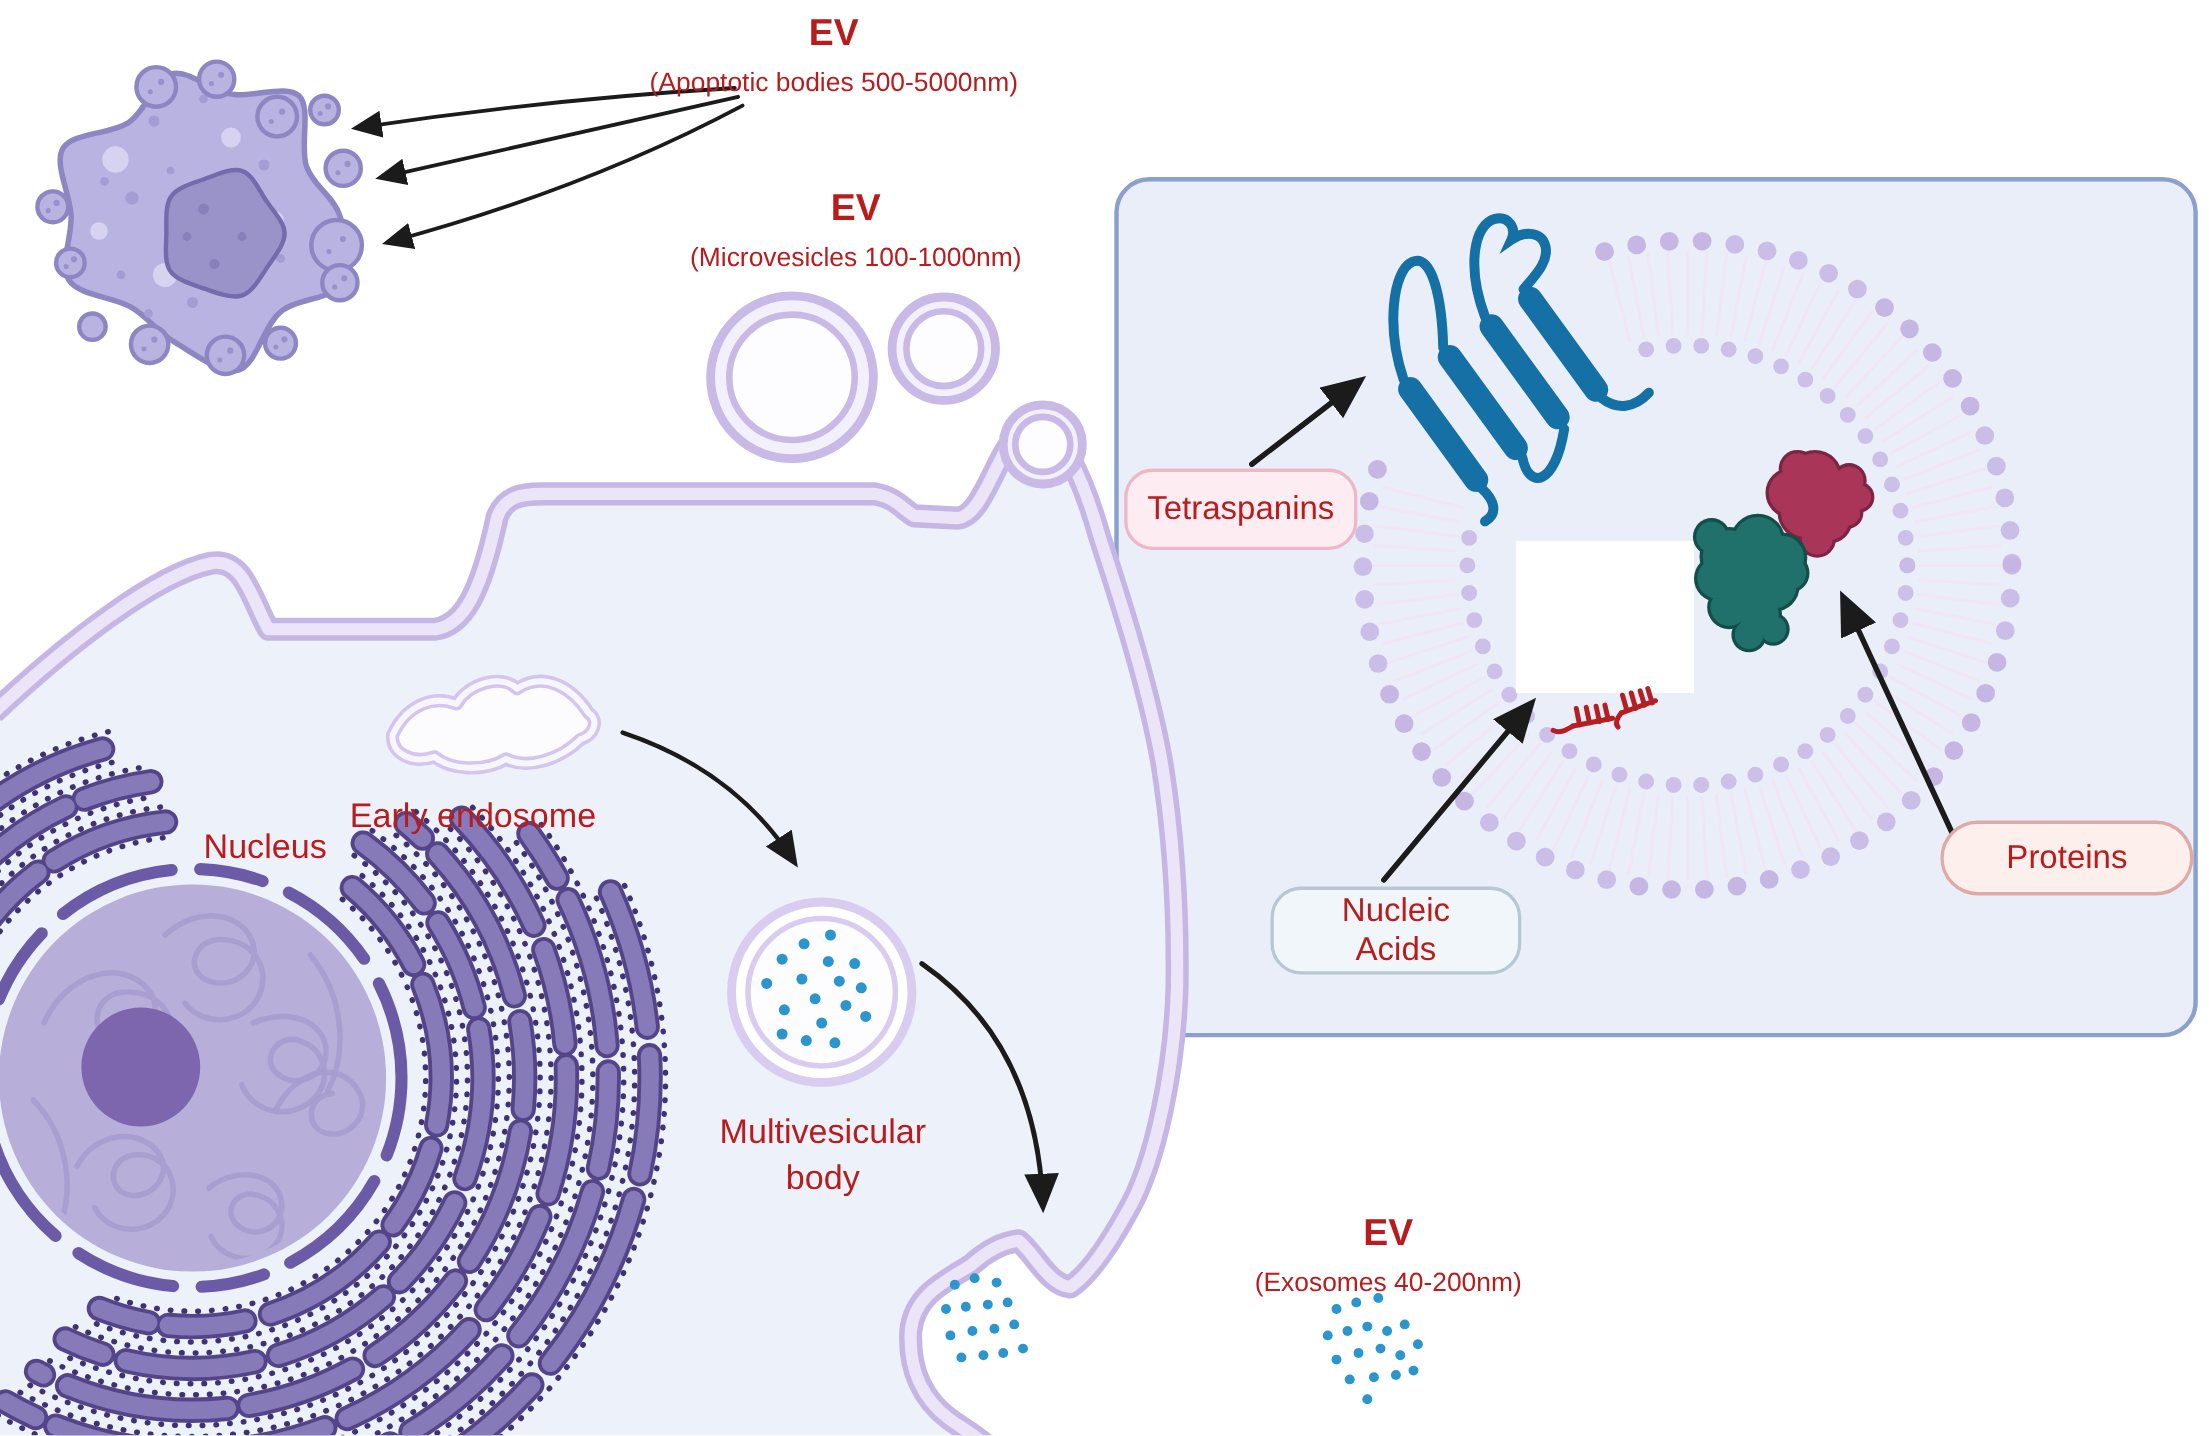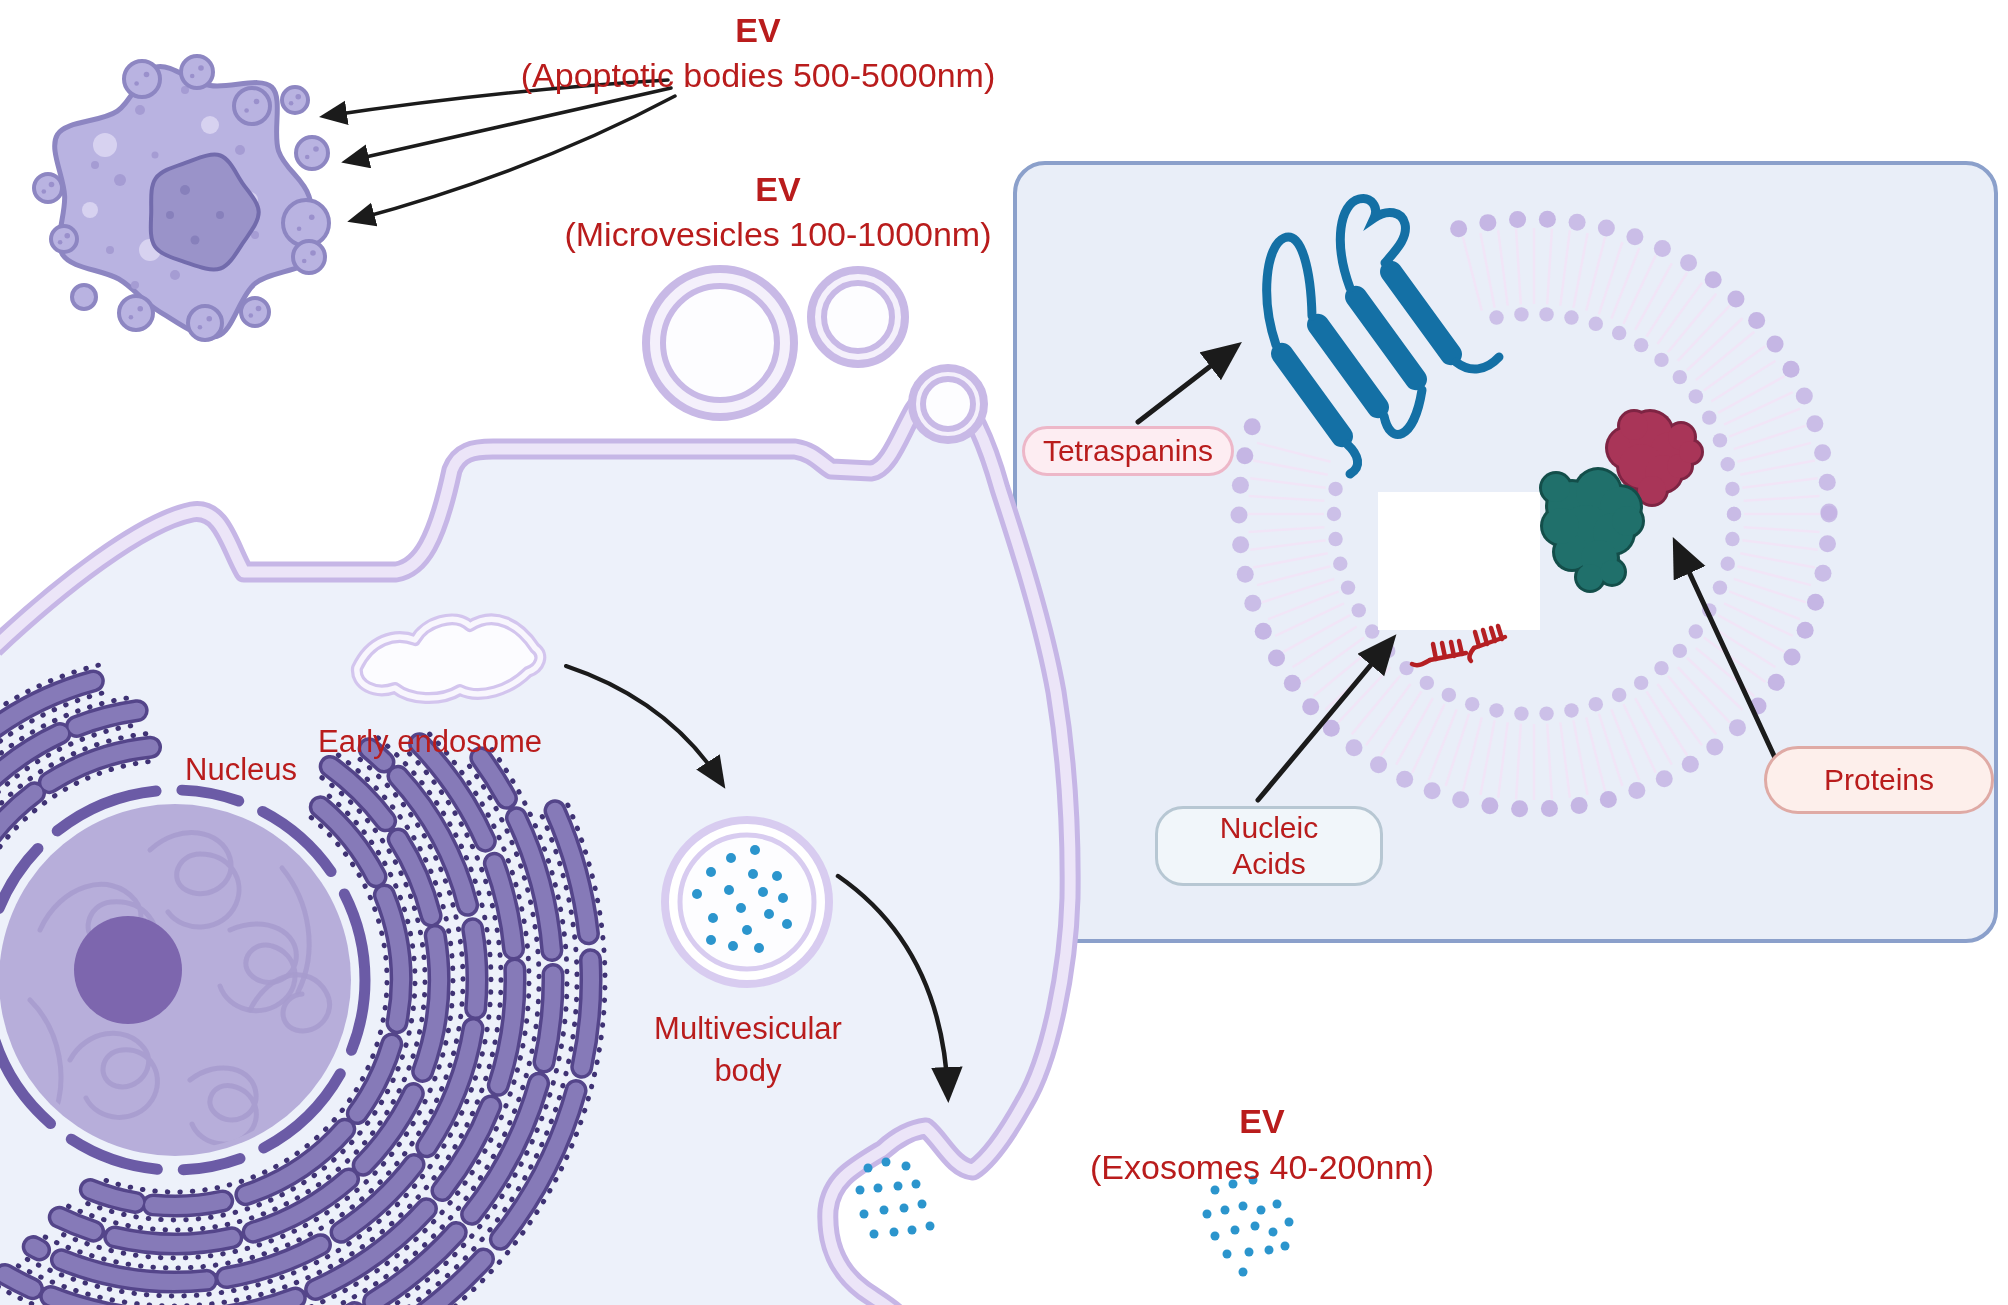--- a/index.html
+++ b/index.html
@@ -1,21 +1,21 @@
 <!DOCTYPE html>
 <html><head>
 <meta charset="utf-8">
 <style>
   html,body{margin:0;padding:0;background:#ffffff;}
   .stage{position:relative;width:2008px;height:1305px;background:#ffffff;overflow:hidden;
          font-family:"Liberation Sans",sans-serif;color:#b91c1c;}
   .stage svg{position:absolute;left:0;top:0;}
   .lbl{position:absolute;text-align:center;transform:translateX(-50%);white-space:nowrap;}
   .ev-title .l1{font-weight:bold;font-size:34px;line-height:45px;}
-  .ev-title .l2{font-size:34px;line-height:45px;}
+  .ev-title .l2{font-size:24px;line-height:45px;}
   .org-lbl{font-size:31px;line-height:42px;}
   .pill{position:absolute;display:flex;flex-direction:column;align-items:center;justify-content:center;
         font-size:30px;line-height:36px;text-align:center;box-sizing:border-box;}
 </style>
 </head>
 <body>
 
 <div class="stage">
 
   <svg id="fig" viewBox="0 0 2008 1305" width="2008" height="1305">
@@ -518,21 +518,21 @@
 
   <div class="lbl org-lbl" style="left:430px;top:721px;">Early endosome</div>
 
   <div class="lbl org-lbl" style="left:241px;top:749px;">Nucleus</div>
 
   <div class="lbl org-lbl" style="left:748px;top:1008px;">
     <div>Multivesicular</div>
     <div>body</div>
   </div>
 
-  <div class="pill" id="pillTetra" style="left: 1022px; top: 426px; width: 212px; height: 50px; border-radius: 26px; background: rgb(253, 237, 242); border: 3px solid rgb(237, 183, 200);">
+  <div class="pill" id="pillTetra" style="left: 1022px; top: 426px; width: 212px; height: 74px; border-radius: 26px; background: rgb(253, 237, 242); border: 3px solid rgb(237, 183, 200);">
     <div>Tetraspanins</div>
   </div>
 
   <div class="pill" id="pillNucleic" style="left: 1155px; top: 806px; width: 228px; height: 80px; border-radius: 28px; background: rgb(241, 246, 250); border: 3px solid rgb(183, 199, 211);">
     <div>Nucleic</div>
     <div>Acids</div>
   </div>
 
   <div class="pill" id="pillProteins" style="left: 1764px; top: 746px; width: 230px; height: 68px; border-radius: 34px; background: rgb(253, 239, 235); border: 3px solid rgb(223, 170, 165);">
     <div>Proteins</div>

